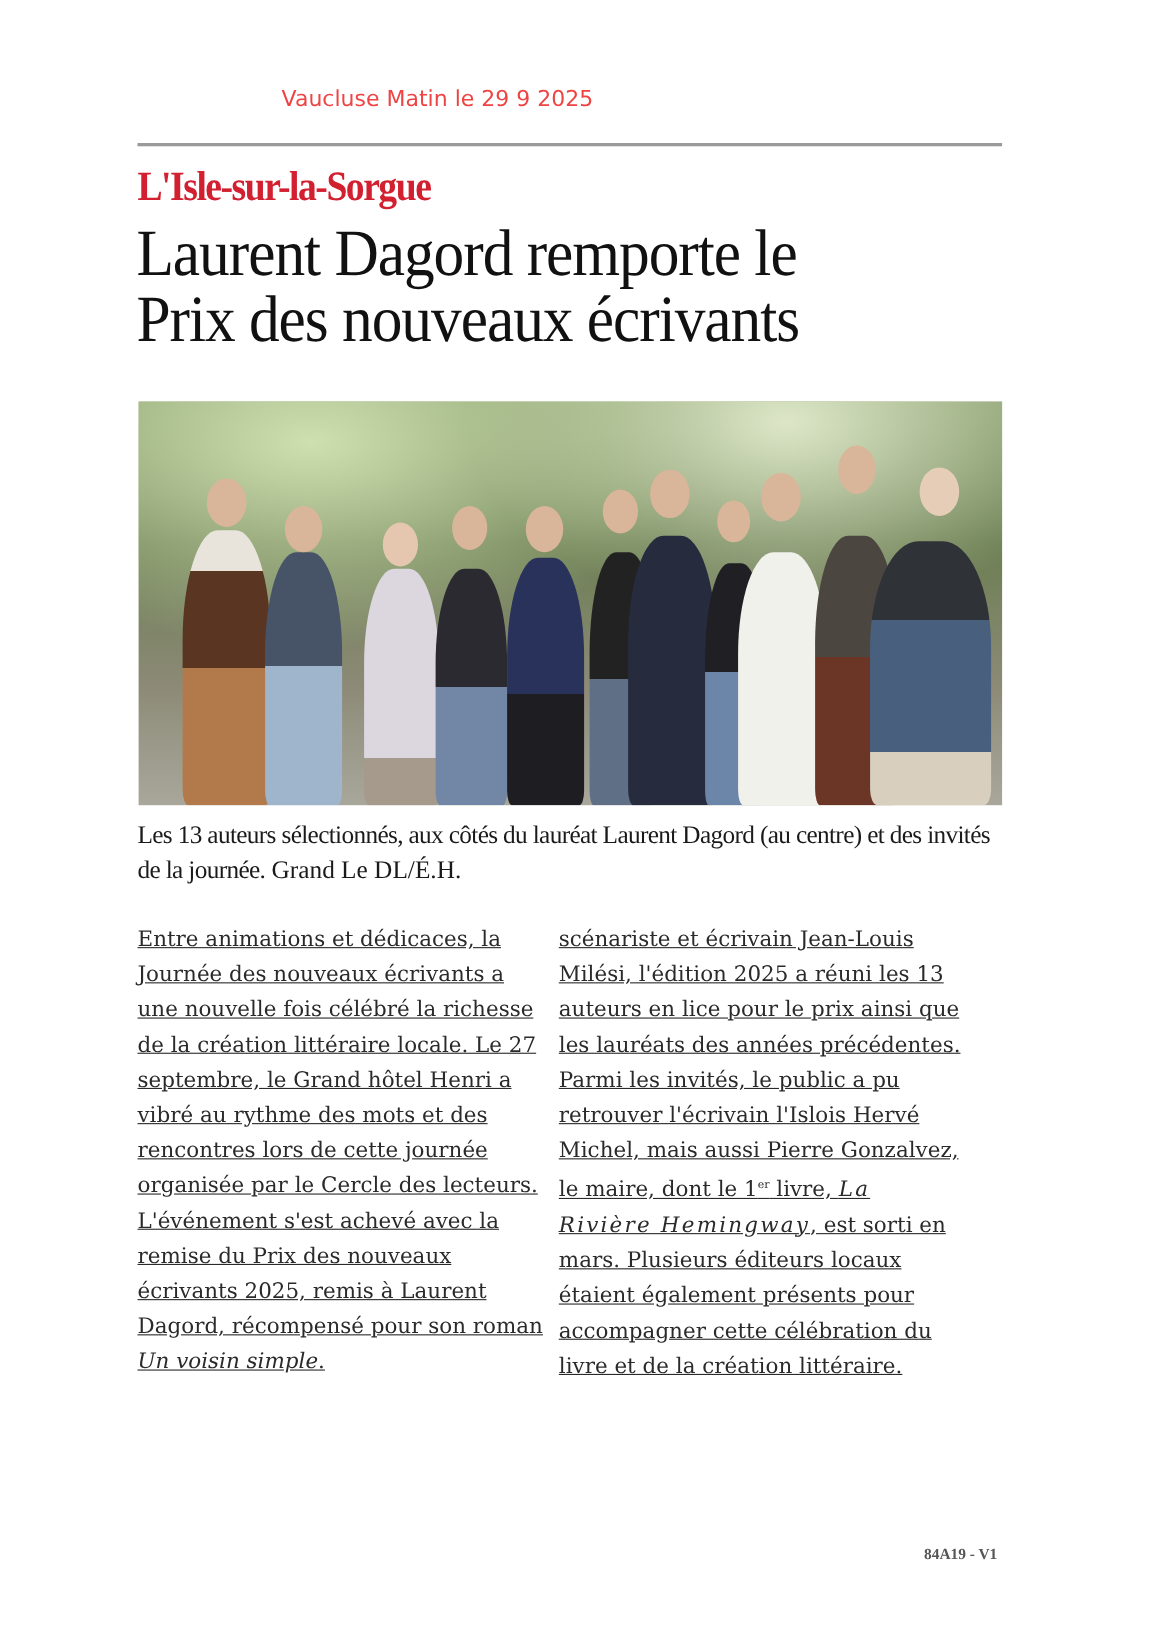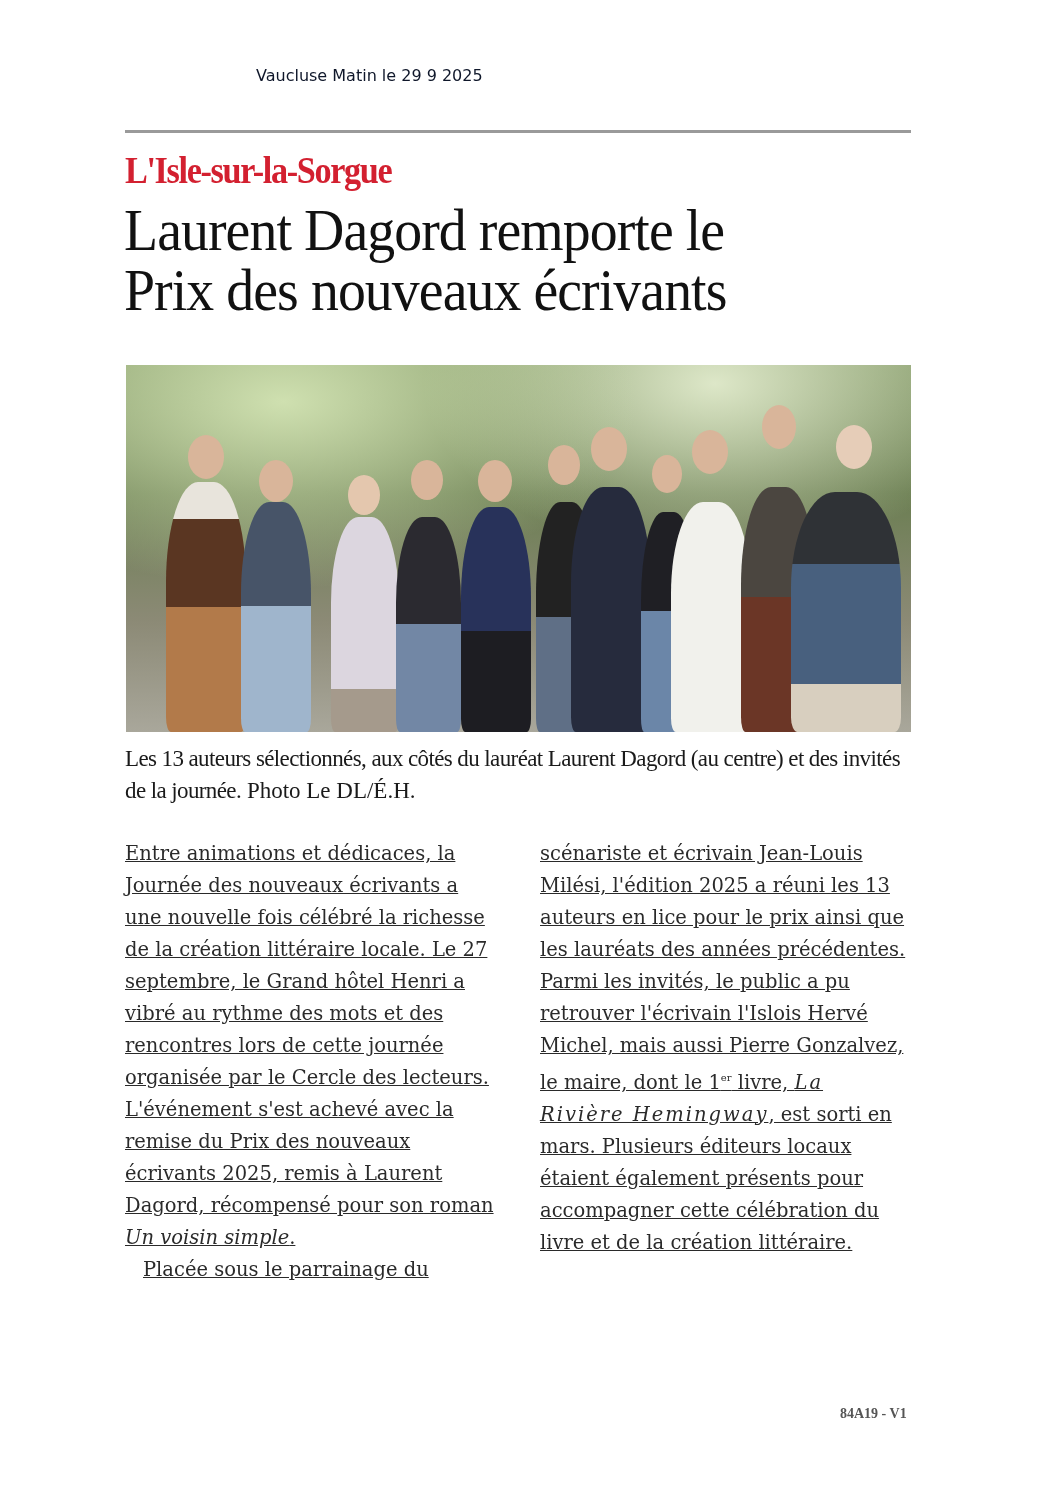--- a/index.html
+++ b/index.html
@@ -1,34 +1,34 @@
 <!DOCTYPE html>
 <html><head>
 <meta charset="utf-8">
 <style>
   html, body { margin:0; padding:0; background:#ffffff; }
   body { width:1058px; height:1497px; position:relative; overflow:hidden; font-family:"DejaVu Serif", serif; color:#222; }
-  .source { position:absolute; left:256px; top:66px; font-family:"DejaVu Sans", sans-serif; font-size:16px; color:#0f172a; }
+  .source { position:absolute; left:256px; top:77px; font-family:"DejaVu Sans", sans-serif; font-size:20px; color:#ef4444; }
   .rule { position:absolute; left:125px; top:130px; width:786px; height:3px; background:#9a9a9a; }
   .kicker { position:absolute; left:125px; top:148px; font-family:"Liberation Serif", serif; font-weight:bold; font-size:38px; color:#d32030; letter-spacing:-1.5px; transform:scaleX(0.9); transform-origin:left; }
   .headline { position:absolute; left:124px; top:200px; width:820px; font-family:"Liberation Serif", serif; font-size:60px; line-height:60px; color:#111; letter-spacing:-1px; transform:scaleX(0.93); transform-origin:left; }
   .photo { position:absolute; left:126px; top:365px; width:785px; height:367px; overflow:hidden;
     background:
       radial-gradient(ellipse at 20% 10%, #cfe0b0 0%, transparent 40%),
       radial-gradient(ellipse at 75% 5%, #dde7c8 0%, transparent 35%),
       linear-gradient(180deg, #7f9563 0%, #6b7e52 35%, #8c8a76 70%, #a9a79b 100%); }
   .person { position:absolute; bottom:0; border-radius:40% 40% 6% 6%; }
   .head { position:absolute; border-radius:50%; background:#d9b59a; }
   .caption { position:absolute; left:125px; top:743px; width:800px; font-family:"Liberation Serif", serif; font-size:23px; line-height:32px; color:#1a1a1a; }
   .caption .bold { font-weight:normal; letter-spacing:-0.6px; }
   .caption .credit { font-weight:normal; }
   .col { position:absolute; top:838px; width:375px; font-family:"DejaVu Serif", serif; font-size:19.5px; line-height:32px; color:#2a2a2a;text-decoration:underline; }
   .col p { margin:0; white-space:pre-line; }
   .col1 { left:125px; }
-  .col2 { left:540px; }
+  .col2 { left:508px; }
   .indent { text-indent:18px; }
   .folio { position:absolute; left:840px; top:1406px; font-family:"Liberation Serif", serif; font-weight:bold; font-size:14px; color:#555; }
   sup { font-size:10px; }
   .spaced { letter-spacing:2px; }
 </style>
 </head>
 <body>
 
 <div class="source">Vaucluse Matin le 29 9 2025</div>
 <div class="rule"></div>
@@ -61,25 +61,24 @@
   <div class="person" style="left:545px;width:80px;height:230px;background:linear-gradient(#f1f1ec 0 100%);"></div>
   <div class="head" style="left:566px;top:65px;width:36px;height:44px;"></div>
   <div class="person" style="left:615px;width:75px;height:245px;background:linear-gradient(#4b4640 0 45%,#6b3626 45%);"></div>
   <div class="head" style="left:636px;top:40px;width:34px;height:44px;"></div>
   <div class="person" style="left:665px;width:110px;height:240px;background:linear-gradient(#2f3236 0 30%,#48607e 30% 80%,#d8cfbf 80%);"></div>
   <div class="head" style="left:710px;top:60px;width:36px;height:44px;background:#e6cdb8;"></div>
 </div>
 
 <div class="caption">
   <span class="bold">Les 13 auteurs sélectionnés, aux côtés du lauréat Laurent Dagord (au centre) et des invités de la journée.</span>
-  <span class="credit">Photo Le DL/É.H.</span>
+  <span class="credit">Grand Le DL/É.H.</span>
 </div>
 
 <div class="col col1">
   <p><span>Entre animations et dédicaces, la Journée des nouveaux écrivants a une nouvelle fois célébré la richesse de la création littéraire locale. Le 27 septembre, le Grand hôtel Henri a vibré au rythme des mots et des rencontres lors de cette journée organisée par le Cercle des lecteurs. L'événement s'est achevé avec la remise du Prix des nouveaux écrivants 2025, remis à Laurent Dagord, récompensé pour son roman </span><i>Un voisin simple</i><span>.</span></p>
-  <p class="indent">Placée sous le parrainage du</p>
 </div>
 
 <div class="col col2">
   <p><span>scénariste et écrivain Jean-Louis Milési, l'édition 2025 a réuni les 13 auteurs en lice pour le prix ainsi que les lauréats des années précédentes. Parmi les invités, le public a pu retrouver l'écrivain l'Islois Hervé Michel, mais aussi Pierre Gonzalvez, le maire, dont le 1</span><sup>er</sup><span> livre, </span><i class="spaced">La Rivière Hemingway</i><span>, est sorti en mars. Plusieurs éditeurs locaux étaient également présents pour accompagner cette célébration du livre et de la création littéraire.</span></p>
 </div>
 
 <div class="folio">84A19 - V1</div>
 
 </body></html>

